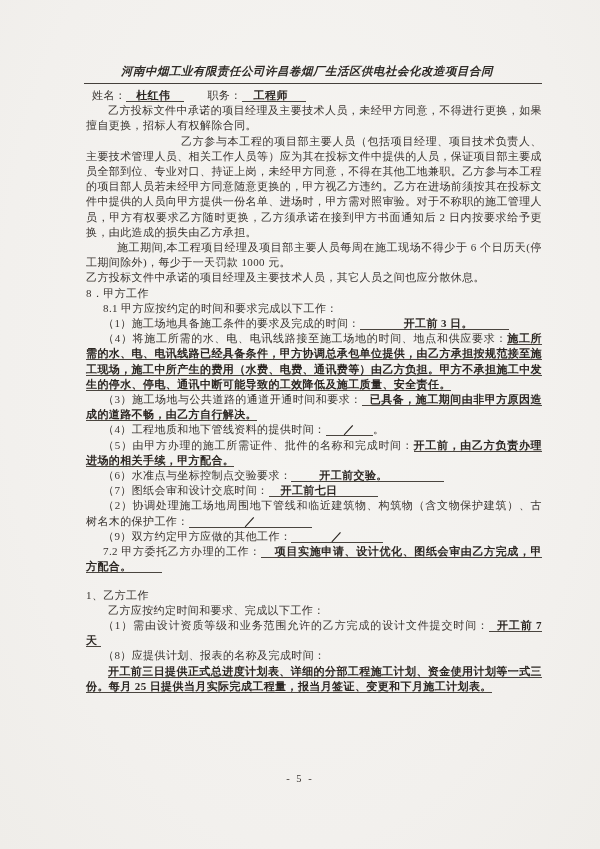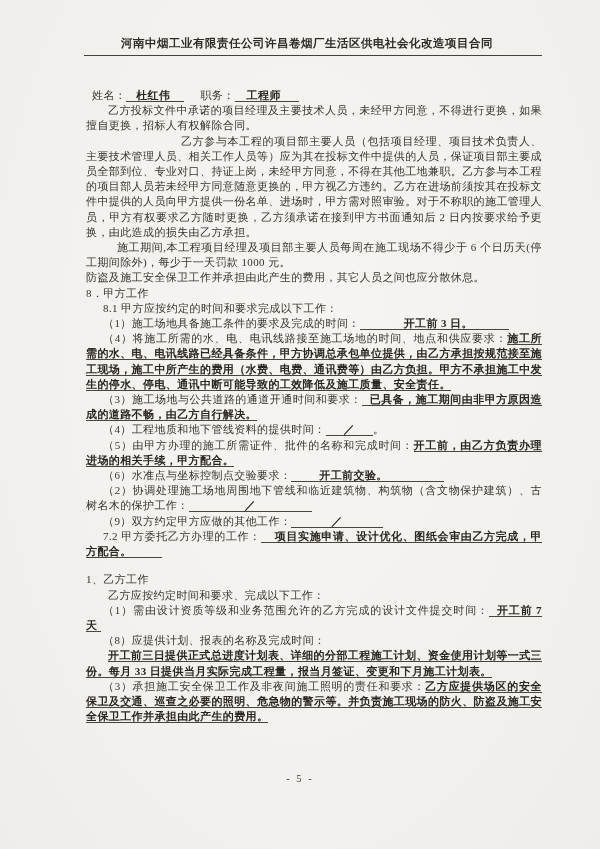--- a/index.html
+++ b/index.html
@@ -2,38 +2,38 @@
 <html><head>
 <meta charset="utf-8">
 <style>
   html,body{margin:0;padding:0;background:#f2f1ee;}
   .sheet{
     width:600px;height:849px;position:relative;overflow:hidden;
     background:radial-gradient(ellipse at 50% 40%, #f6f5f2 0%, #f2f0ed 70%, #efede9 100%);
     font-family:"Liberation Serif","DejaVu Serif",serif;
     color:#38332f;
   }
-  .header{padding-top:36px;}
+  .header{padding-top:64px;font-style:italic;}
   .title{
     text-align:center;font-weight:bold;font-size:11.5px;letter-spacing:.5px;
     color:#2f2b27;padding:0 70px 0 84px;
   }
   .rule{margin:4px 58px 0 84px;border-top:1.5px solid #45403b;height:0;}
   .body{
     position:absolute;left:86px;right:58px;top:88px;
     font-size:11px;line-height:15.2px;text-align:justify;letter-spacing:.4px;
   }
   .p{margin:0;}
   .i05{text-indent:6px;}
   .i15{text-indent:17px;}
   .i2{text-indent:22px;}
   .i3{text-indent:31px;}
   .i6{text-indent:95px;}
   .fill{font-weight:bold;color:#2b2622;border-bottom:1px solid #4a453f;}
-  .ml6{margin-left:16px;}
+  .ml6{margin-left:23px;}
   .pl8{padding-left:8px;}   .pr4{padding-right:4px;}
   .pl10{padding-left:10px;} .pr14{padding-right:14px;}
   .pl12{padding-left:12px;} .pr18{padding-right:18px;}
   .pl14{padding-left:14px;} .pr30{padding-right:30px;}
   .pl18{padding-left:18px;} .pr36{padding-right:36px;}
   .pl28{padding-left:28px;} .pr40{padding-right:40px;}
   .pl40{padding-left:40px;} .pr56{padding-right:56px;}
   .pl44{padding-left:44px;}
   .pl56{padding-left:56px;}
   .gap{height:13px;}
@@ -57,21 +57,21 @@
     <p class="p i05">
       <span>姓名：</span><span class="fill pl10 pr14">杜红伟</span><span class="ml6">职务：</span><span class="fill pl12 pr18">工程师</span>
     </p>
 
     <p class="p i2"><span>乙方投标文件中承诺的项目经理及主要技术人员，未经甲方同意，不得进行更换，如果擅自更换，招标人有权解除合同。</span></p>
 
     <p class="p i6"><span>乙方参与本工程的项目部主要人员（包括项目经理、项目技术负责人、主要技术管理人员、相关工作人员等）应为其在投标文件中提供的人员，保证项目部主要成员全部到位、专业对口、持证上岗，未经甲方同意，不得在其他工地兼职。乙方参与本工程的项目部人员若未经甲方同意随意更换的，甲方视乙方违约。乙方在进场前须按其在投标文件中提供的人员向甲方提供一份名单、进场时，甲方需对照审验。对于不称职的施工管理人员，甲方有权要求乙方随时更换，乙方须承诺在接到甲方书面通知后 2 日内按要求给予更换，由此造成的损失由乙方承担。</span></p>
 
     <p class="p i3"><span>施工期间,本工程项目经理及项目部主要人员每周在施工现场不得少于 6 个日历天(停工期间除外)，每少于一天罚款 1000 元。</span></p>
 
-    <p class="p"><span>防盗及施工安全保卫工作并承担由此产生的费用，其它人员之间也应分散休息。</span></p>
+    <p class="p"><span>乙方投标文件中承诺的项目经理及主要技术人员，其它人员之间也应分散休息。</span></p>
 
     <p class="p"><span>8．甲方工作</span></p>
 
     <p class="p i15"><span>8.1 甲方应按约定的时间和要求完成以下工作：</span></p>
 
     <p class="p i15">
       <span>（1）施工场地具备施工条件的要求及完成的时间：</span><span class="fill pl44 pr36">开工前 3 日。</span>
     </p>
 
     <p class="p i15">
@@ -87,20 +87,23 @@
     </p>
 
     <p class="p i15">
       <span>（5）由甲方办理的施工所需证件、批件的名称和完成时间：</span><span class="fill">开工前，由乙方负责办理进场的相关手续，甲方配合。</span>
     </p>
 
     <p class="p i15">
       <span>（6）水准点与坐标控制点交验要求：</span><span class="fill pl28 pr56">开工前交验。</span>
     </p>
 
+    <p class="p i15">
+      <span>（7）图纸会审和设计交底时间：</span><span class="fill pl12 pr40">开工前七日</span>
+    </p>
 
     <p class="p i15">
       <span>（2）协调处理施工场地周围地下管线和临近建筑物、构筑物（含文物保护建筑）、古树名木的保护工作：</span><span class="fill pl56 pr56">／</span>
     </p>
 
     <p class="p i15">
       <span>（9）双方约定甲方应做的其他工作：</span><span class="fill pl40 pr40">／</span>
     </p>
 
     <p class="p i15">
@@ -112,23 +115,20 @@
     <p class="p"><span>1、乙方工作</span></p>
 
     <p class="p i2"><span>乙方应按约定时间和要求、完成以下工作：</span></p>
 
     <p class="p i15">
       <span>（1）需由设计资质等级和业务范围允许的乙方完成的设计文件提交时间：</span><span class="fill pl8 pr4">开工前 7 天</span>
     </p>
 
     <p class="p i15"><span>（8）应提供计划、报表的名称及完成时间：</span></p>
 
-    <p class="p i2"><span class="fill">开工前三日提供正式总进度计划表、详细的分部工程施工计划、资金使用计划等一式三份。每月 33 日提供当月实际完成工程量，报当月签证、变更和下月施工计划表。</span></p>
+    <p class="p i2"><span class="fill">开工前三日提供正式总进度计划表、详细的分部工程施工计划、资金使用计划等一式三份。每月 25 日提供当月实际完成工程量，报当月签证、变更和下月施工计划表。</span></p>
 
-    <p class="p i15">
-      <span>（3）承担施工安全保卫工作及非夜间施工照明的责任和要求：</span><span class="fill">乙方应提供场区的安全保卫及交通、巡查之必要的照明、危急物的警示等。并负责施工现场的防火、防盗及施工安全保卫工作并承担由此产生的费用。</span>
-    </p>
 
   </div>
 
   <div class="footer">- 5 -</div>
 
 </div>
 
 </body></html>

